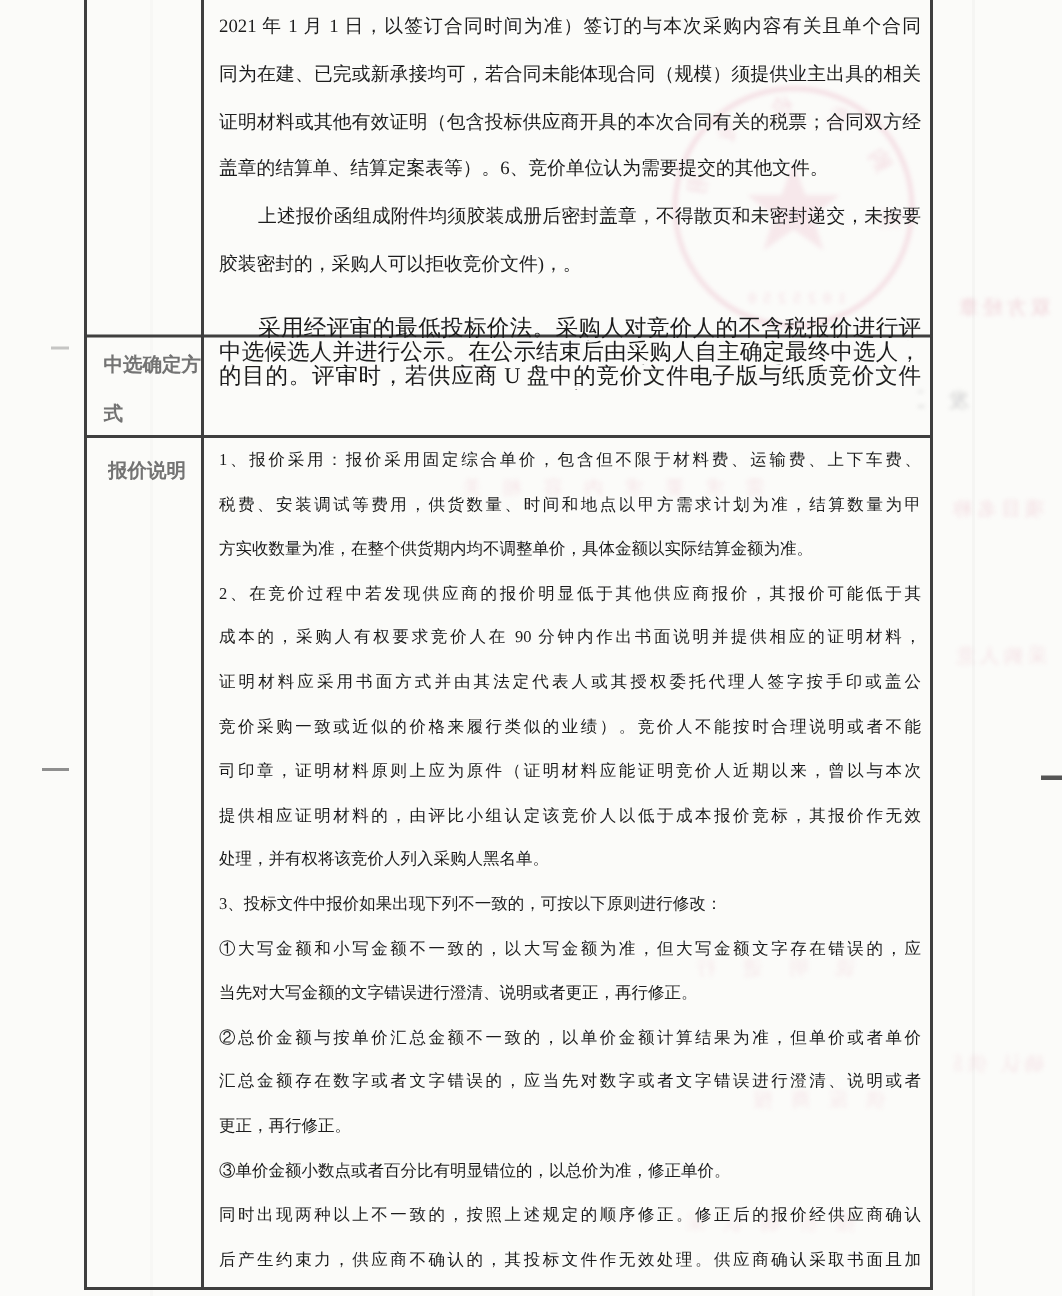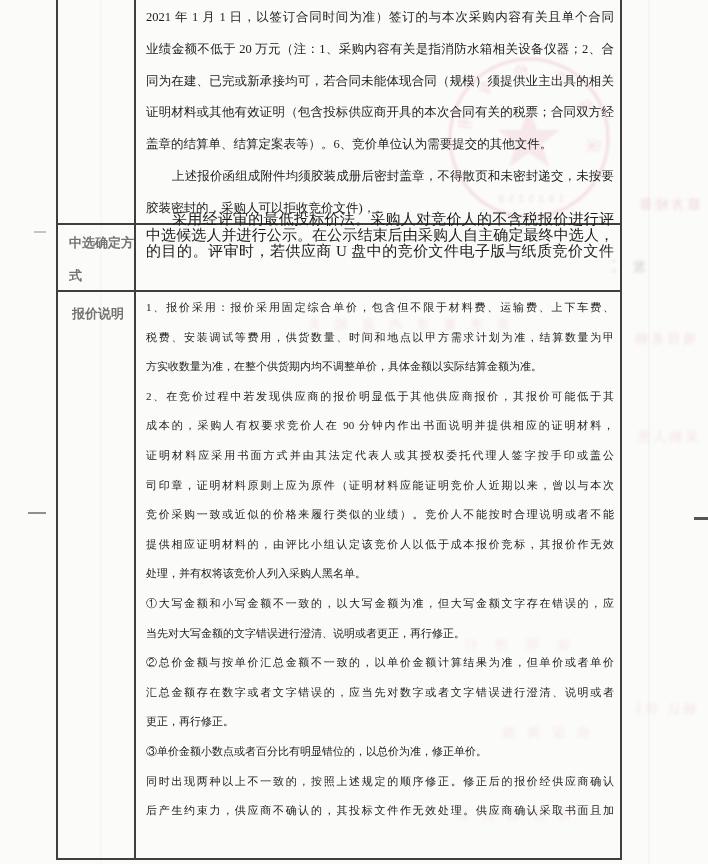--- a/index.html
+++ b/index.html
@@ -91,21 +91,20 @@
 
   <div class="vline" style="left:56px;top:0;height:860px;"></div>
   <div class="vline" style="left:134px;top:0;height:860px;"></div>
   <div class="vline" style="left:620px;top:0;height:860px;"></div>
   <div class="hline" style="left:56px;top:223px;width:566px;"></div>
   <div class="hline" style="left:56px;top:290px;width:566px;"></div>
   <div class="hline" style="left:56px;top:858px;width:566px;"></div>
 
   <div class="cell content c1">
     <div class="ln">2021 年 1 月 1 日，以签订合同时间为准）签订的与本次采购内容有关且单个合同</div>
-    <div class="ln">业绩金额不低于 20 万元（注：1、采购内容有关是指消防水箱相关设备仪器；2、合</div>
     <div class="ln">同为在建、已完或新承接均可，若合同未能体现合同（规模）须提供业主出具的相关</div>
     <div class="ln">证明材料或其他有效证明（包含投标供应商开具的本次合同有关的税票；合同双方经</div>
     <div class="ln end">盖章的结算单、结算定案表等）。6、竞价单位认为需要提交的其他文件。</div>
     <div class="ln ind">上述报价函组成附件均须胶装成册后密封盖章，不得散页和未密封递交，未按要求</div>
     <div class="ln end">胶装密封的，采购人可以拒收竞价文件)，。</div>
   </div>
 
   <div class="cell lbl lbl2">中选确定方式</div>
   <div class="cell content c2">
     <div class="ln ind">采用经评审的最低投标价法。采购人对竞价人的不含税报价进行评比，确定前三名</div>
@@ -114,24 +113,25 @@
   </div>
 
   <div class="cell lbl lbl3">报价说明</div>
   <div class="cell content c3">
     <div class="ln">1、报价采用：报价采用固定综合单价，包含但不限于材料费、运输费、上下车费、</div>
     <div class="ln">税费、安装调试等费用，供货数量、时间和地点以甲方需求计划为准，结算数量为甲</div>
     <div class="ln end">方实收数量为准，在整个供货期内均不调整单价，具体金额以实际结算金额为准。</div>
     <div class="ln">2、在竞价过程中若发现供应商的报价明显低于其他供应商报价，其报价可能低于其</div>
     <div class="ln">成本的，采购人有权要求竞价人在 90 分钟内作出书面说明并提供相应的证明材料，</div>
     <div class="ln">证明材料应采用书面方式并由其法定代表人或其授权委托代理人签字按手印或盖公</div>
+    <div class="ln">竞价采购一致或近似的价格来履行类似的业绩）。竞价人不能按时合理说明或者不能</div>
     <div class="ln">司印章，证明材料原则上应为原件（证明材料应能证明竞价人近期以来，曾以与本次</div>
-    <div class="ln">竞价采购一致或近似的价格来履行类似的业绩）。竞价人不能按时合理说明或者不能</div>
     <div class="ln">提供相应证明材料的，由评比小组认定该竞价人以低于成本报价竞标，其报价作无效</div>
     <div class="ln end">处理，并有权将该竞价人列入采购人黑名单。</div>
+    <div class="ln end">3、投标文件中报价如果出现下列不一致的，可按以下原则进行修改：</div>
     <div class="ln">①大写金额和小写金额不一致的，以大写金额为准，但大写金额文字存在错误的，应</div>
     <div class="ln end">当先对大写金额的文字错误进行澄清、说明或者更正，再行修正。</div>
     <div class="ln">②总价金额与按单价汇总金额不一致的，以单价金额计算结果为准，但单价或者单价</div>
     <div class="ln">汇总金额存在数字或者文字错误的，应当先对数字或者文字错误进行澄清、说明或者</div>
     <div class="ln end">更正，再行修正。</div>
     <div class="ln end">③单价金额小数点或者百分比有明显错位的，以总价为准，修正单价。</div>
     <div class="ln">同时出现两种以上不一致的，按照上述规定的顺序修正。修正后的报价经供应商确认</div>
     <div class="ln">后产生约束力，供应商不确认的，其投标文件作无效处理。供应商确认采取书面且加</div>
   </div>
 

